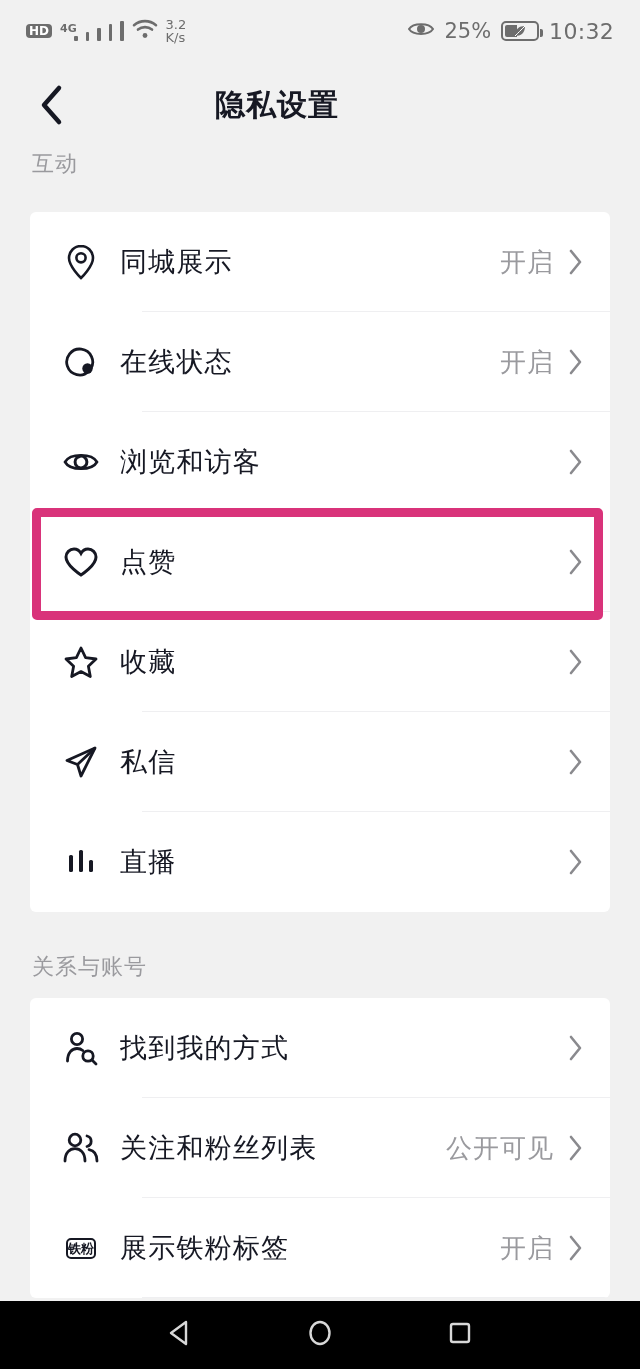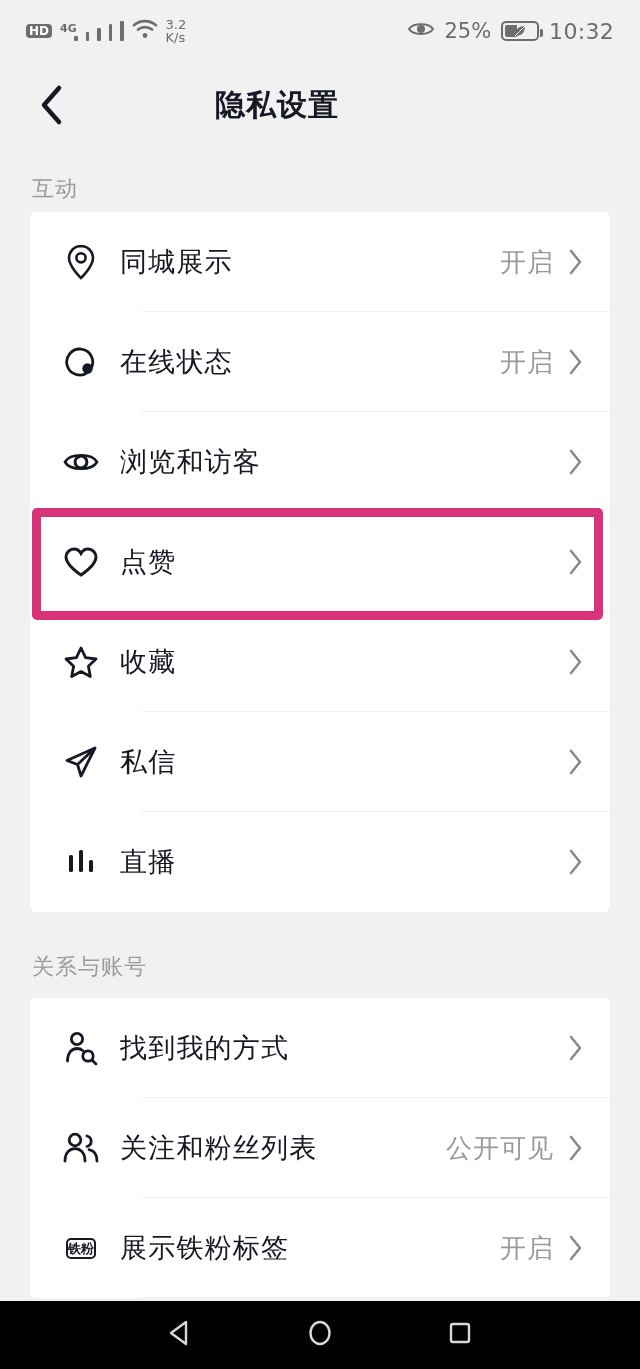--- a/index.html
+++ b/index.html
@@ -150,21 +150,21 @@
 
   <div class="header">
     <div class="back-btn">
       <svg width="26" height="42" viewBox="0 0 26 42">
         <path d="M20 4 L5 21 L20 38" fill="none" stroke="#161823" stroke-width="4.5" stroke-linecap="round" stroke-linejoin="round"></path>
       </svg>
     </div>
     <div class="page-title">隐私设置</div>
   </div>
 
-  <div class="section-label" style="position:absolute;top:174px;left:0;">互动</div>
+  <div class="section-label" style="position:absolute;top:149px;left:0;">互动</div>
 
   <div class="card" style="position:absolute;top:212px;left:0;right:0;">
 
     <div class="row">
       <span class="ico">
         <svg width="34" height="38" viewBox="0 0 34 38">
           <path d="M17 3 C10.4 3 5 8.4 5 15 C5 23.5 17 35 17 35 C17 35 29 23.5 29 15 C29 8.4 23.6 3 17 3 Z" fill="none" stroke="#161823" stroke-width="2.6"></path>
           <circle cx="17" cy="14.8" r="4.6" fill="none" stroke="#161823" stroke-width="2.6"></circle>
         </svg>
       </span>

